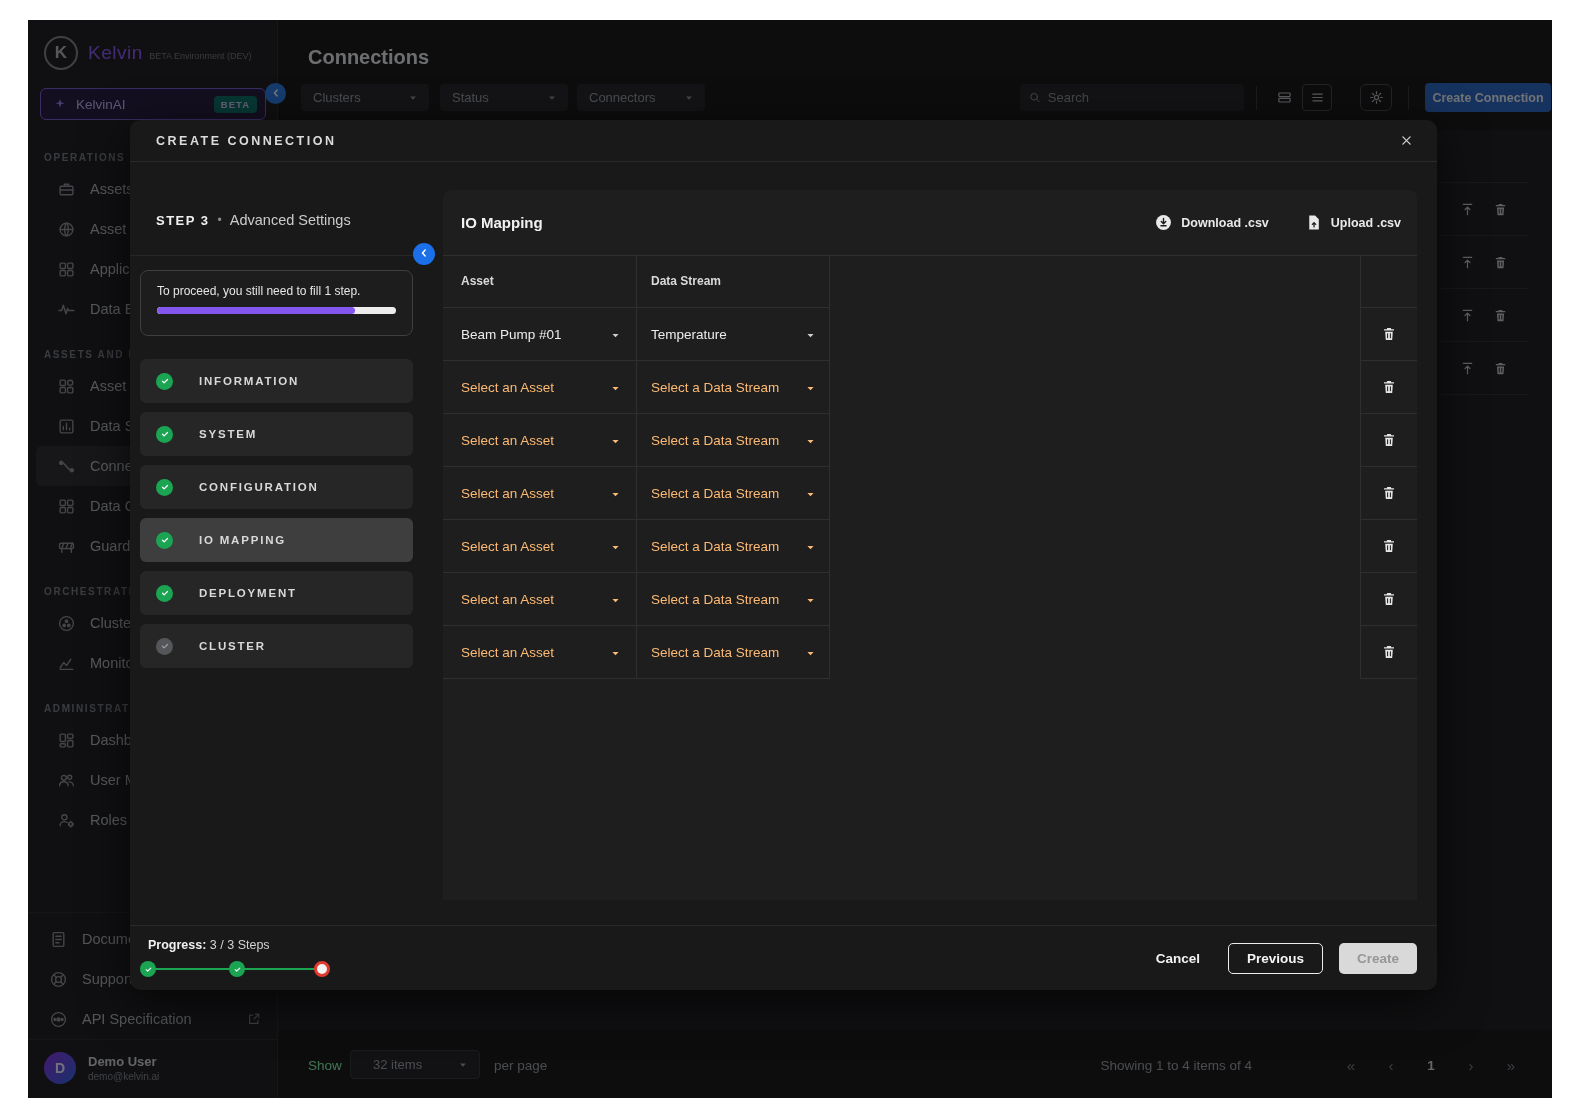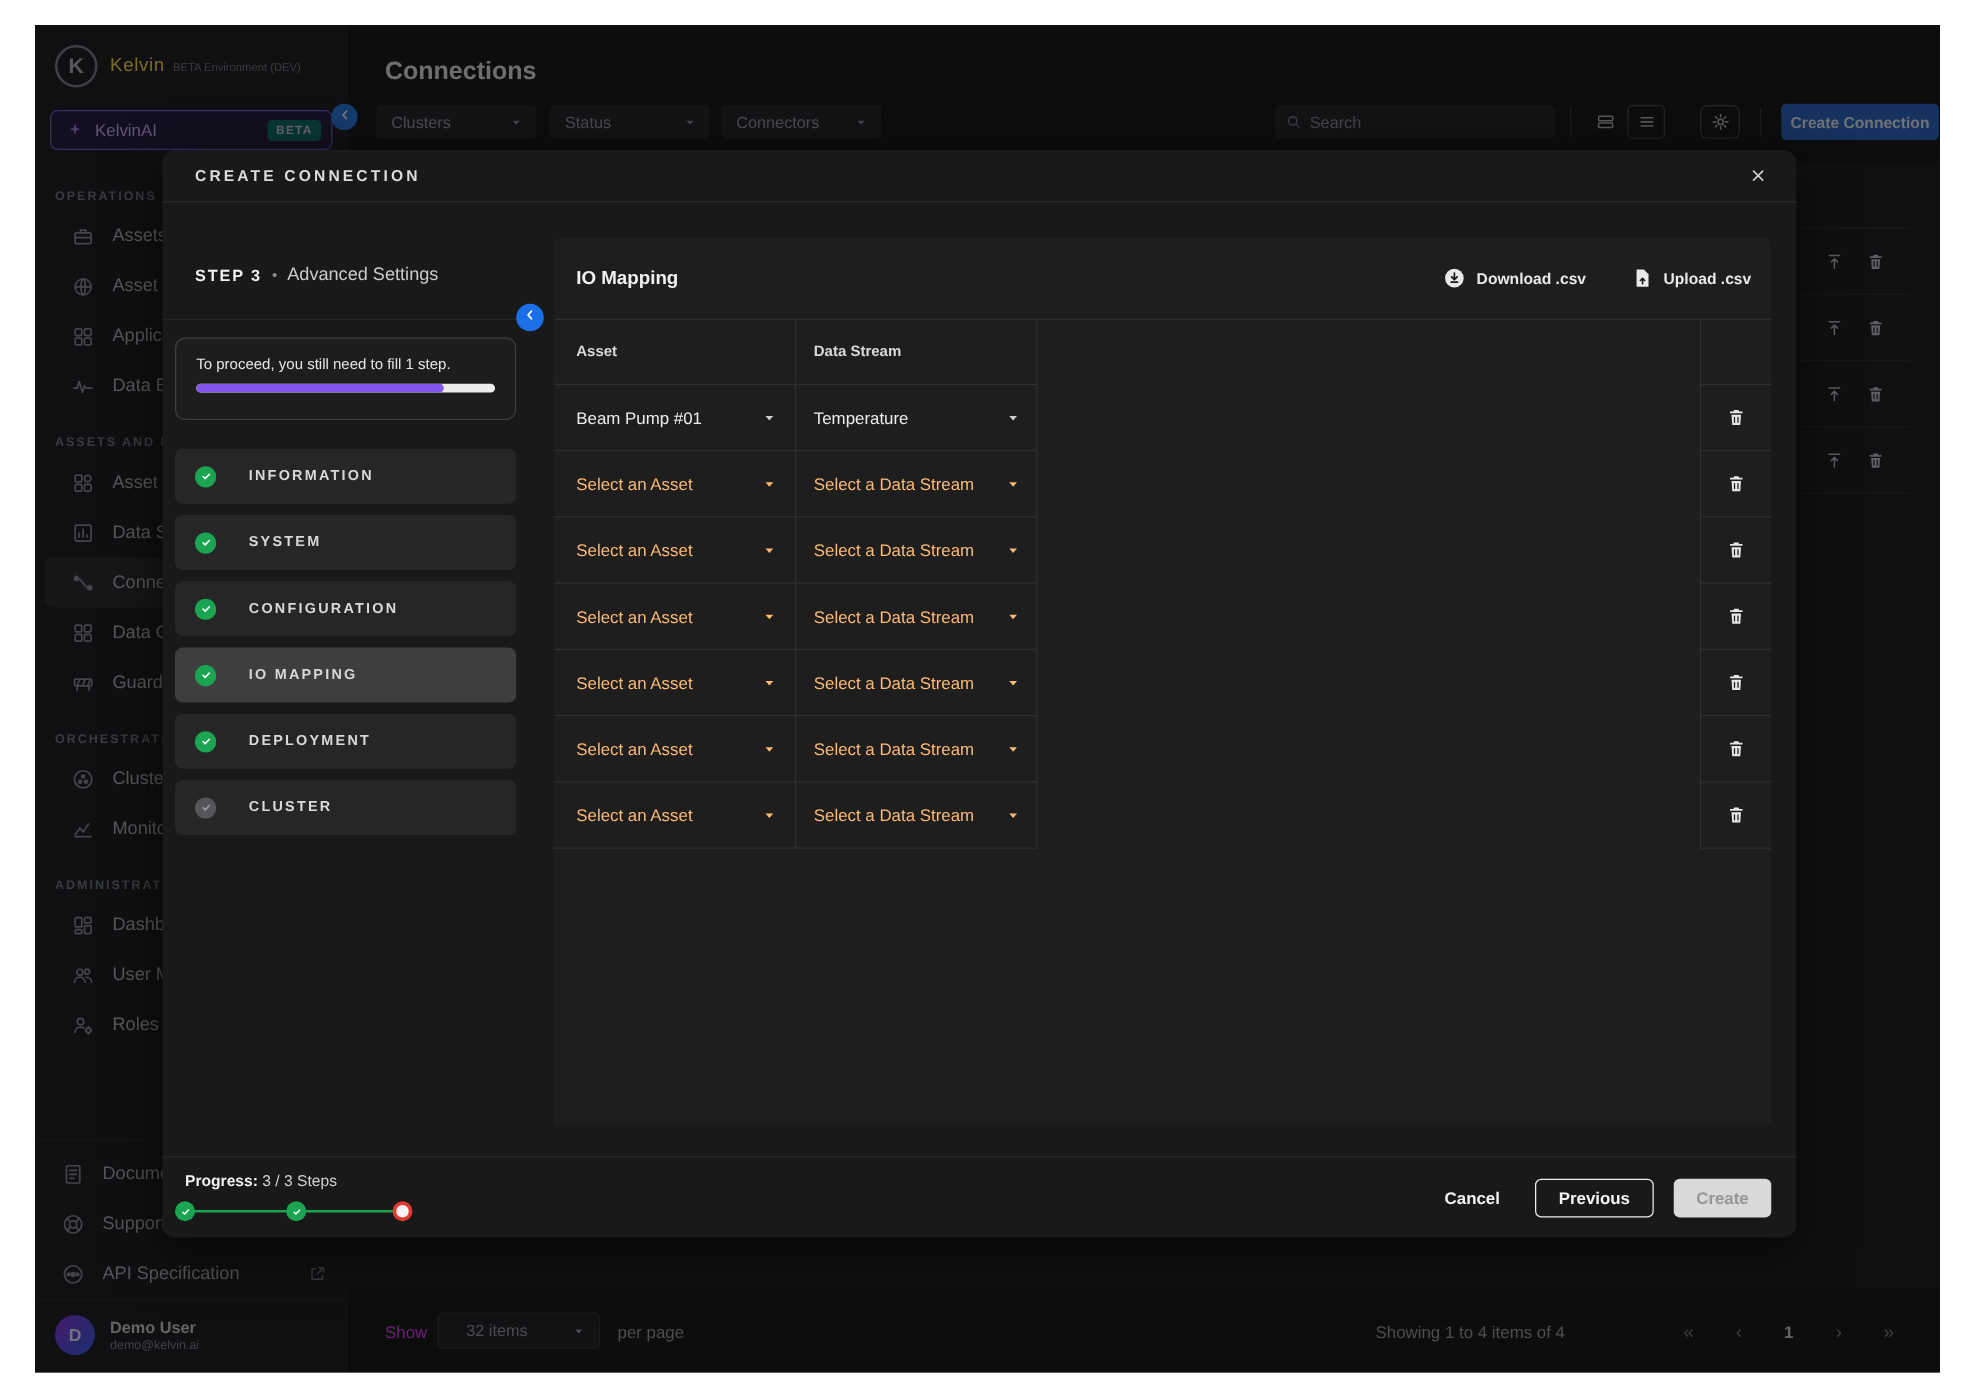--- a/index.html
+++ b/index.html
@@ -9,21 +9,21 @@
   .app { position:absolute; left:28px; top:20px; width:1524px; height:1078px;
     background:#1c1c1f; overflow:hidden; }
 
   
   .sidebar { position:absolute; left:0; top:0; width:250px; height:100%;
     background:#232326; border-right:1px solid #2e2f34; }
   .brand { display:flex; align-items:center; gap:10px; padding:16px 14px 10px 16px; }
   .brand-logo { width:34px; height:34px; border-radius:50%; border:2px solid #84878c;
     color:#b4b7bc; font-size:17px; font-weight:bold; display:flex; align-items:center;
     justify-content:center; flex:0 0 auto; }
-  .brand-name { color:#fde047; font-size:15px; letter-spacing:.5px; }
+  .brand-name { color:#8b5cf6; font-size:19px; letter-spacing:.5px; }
   .brand-env { color:#75797f; font-size:9px; margin-left:2px; margin-top:-8px; }
   .ai-pill { position:absolute; left:12px; top:68px; width:226px; height:32px;
     border:1px solid #7a5fd6; background:#2a2144; border-radius:6px; display:flex;
     align-items:center; padding:0 8px 0 12px; }
   .ai-pill .spark { color:#9b7df0; width:14px; height:14px; display:inline-flex; }
   .ai-pill .ai-label { color:#c3b2f2; font-size:13.5px; margin-left:9px; flex:1; }
   .ai-badge { background:#0f766e; color:#d9ccff; font-size:9.5px; font-weight:bold;
     letter-spacing:1px; border-radius:4px; padding:3px 7px;text-align:right; }
   .side-body { position:absolute; left:0; top:112px; width:100%; }
   .side-heading { color:#787d85; font-size:10px; font-weight:bold; letter-spacing:1.6px;
@@ -69,21 +69,21 @@
   .create-btn { position:absolute; left:1147px; top:63px; width:126px; height:29px;
     background:#2f6ac4; border-radius:4px; color:#e8eef8; font-size:12.5px; font-weight:bold;
     display:flex; align-items:center; justify-content:center; }
   .table-panel { position:absolute; left:0; right:0; top:110px; bottom:68px;
     background:#222226; border-radius:8px 0 0 0; }
   .bg-actions { position:absolute; right:24px; top:52px; width:88px; border-top:1px solid #323236; }
   .bg-action-row { height:53px; display:flex; align-items:center; justify-content:center;
     gap:18px; border-bottom:1px solid #323236; color:#c4c7cc; }
   .bg-action-row .icon { width:15px; height:15px; }
   .bottombar { position:absolute; left:0; right:0; bottom:0; height:68px; }
-  .show-label { position:absolute; left:30px; top:28px; color:#d946ef; font-size:13.5px; }
+  .show-label { position:absolute; left:30px; top:28px; color:#86efac; font-size:13.5px; }
   .pagesize { position:absolute; left:72px; top:20px; width:130px; height:29px;
     background:#26272b; border:1px solid #3a3b40; border-radius:4px; color:#9aa0a8;
     font-size:13px; display:flex; align-items:center; padding:0 10px 0 22px; }
   .pagesize .tri { margin-left:auto; width:12px; height:12px; }
   .perpage { position:absolute; left:216px; top:28px; color:#9ba0a7; font-size:13.5px; }
   .showing { position:absolute; right:300px; top:28px; color:#9ba0a7; font-size:13.5px; }
   .pager { position:absolute; right:28px; top:22px; display:flex; align-items:center; gap:14px; }
   .pg { color:#7f848b; font-size:15px; width:26px; height:26px; display:flex;
     align-items:center; justify-content:center; }
   .pg.cur { color:#d0d3d8; font-weight:bold; font-size:13.5px; }

